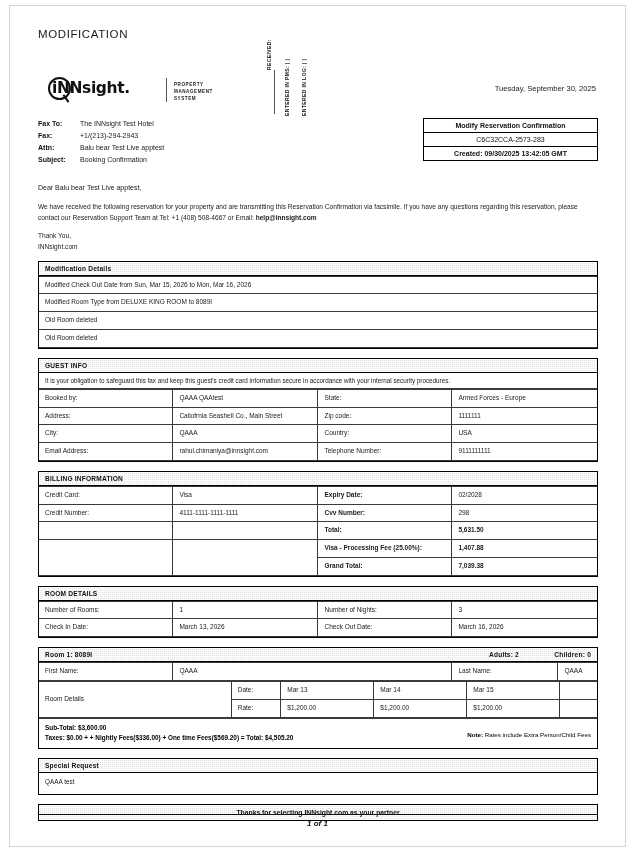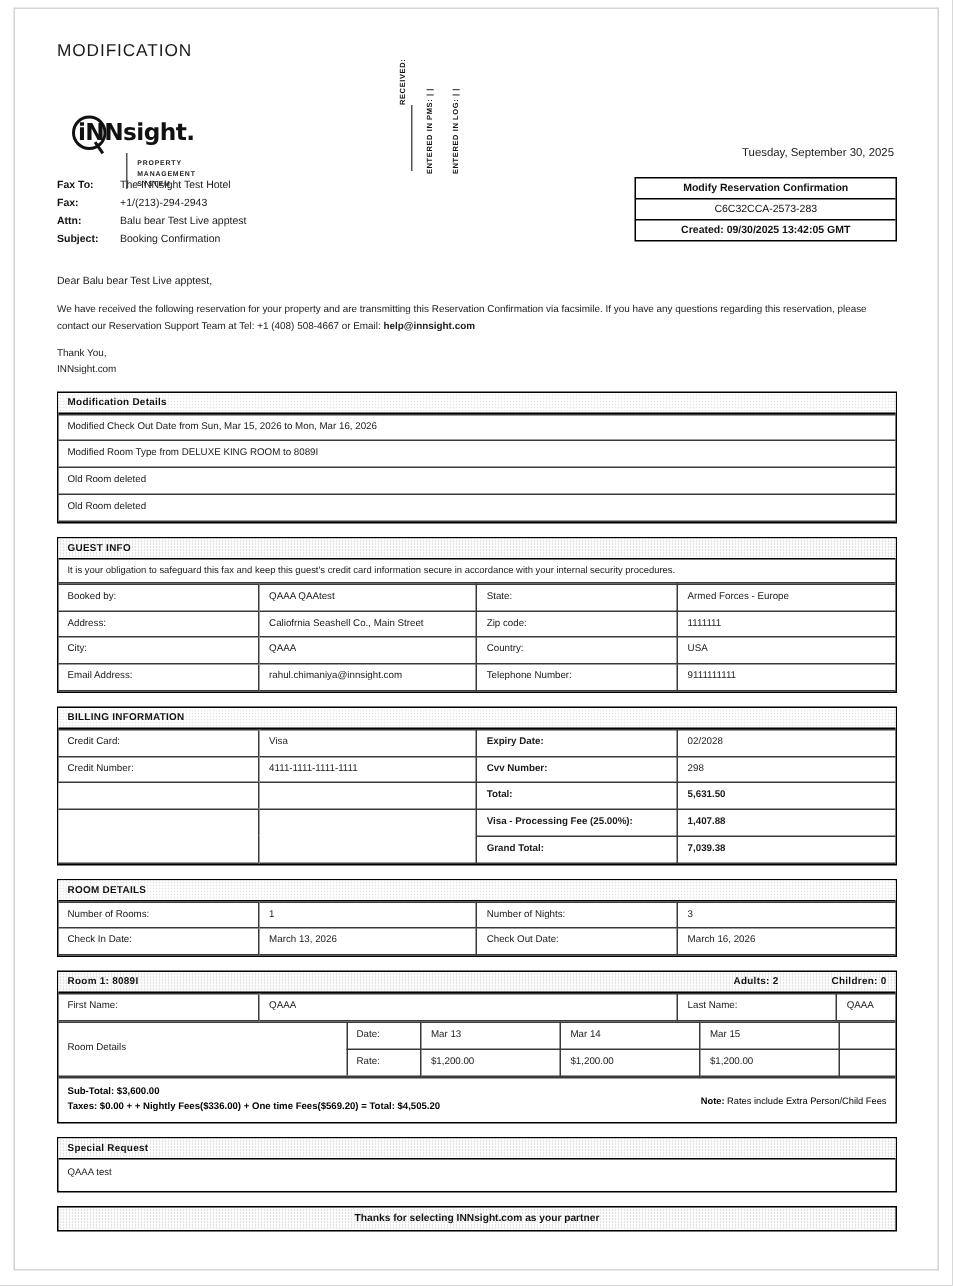--- a/index.html
+++ b/index.html
@@ -40,22 +40,21 @@
 
   .hdr-row {
     position: relative;
     height: 62px;
     margin-top: 14px;
   }
   .logo-wrap {
     position: absolute;
     left: 10px; top: 22px;
     display: flex;
-    align-items: center;
-    flex-direction: column;
+    align-items: flex-end;
   }
   .logo-mark { position: relative; width: 112px; height: 26px; }
   .logo-circle {
     position: absolute;
     left: 0; top: 1px;
     width: 23px; height: 23px;
     border: 2px solid #111;
     border-radius: 50%;
   }
   .logo-handle {
@@ -105,21 +104,21 @@
     font-family: "Liberation Sans", sans-serif;
   }
   .vline {
     position: absolute;
     width: 1px;
     background: #555;
   }
 
   .doc-date {
     position: absolute;
-    right: 2px; top: 43px;
+    right: 2px; top: 30px;
     font-size: 7.6px;
     color: #1a1a1a;
   }
 
   
   .mid {
     position: relative;
     margin-top: 2px;
     min-height: 52px;
   }
@@ -490,14 +489,18 @@
 
     <div class="section">
       <div class="sec-head">Special Request</div>
       <div class="special-body">QAAA test</div>
     </div>
 
     <div class="thanks-bar">Thanks for selecting INNsight.com as your partner</div>
 
   </div>
 
+  <div class="footer">
+    <div class="rule"></div>
+    <div class="pg">1 of 1</div>
+  </div>
  </div>
 </div>
 
 </body></html>

